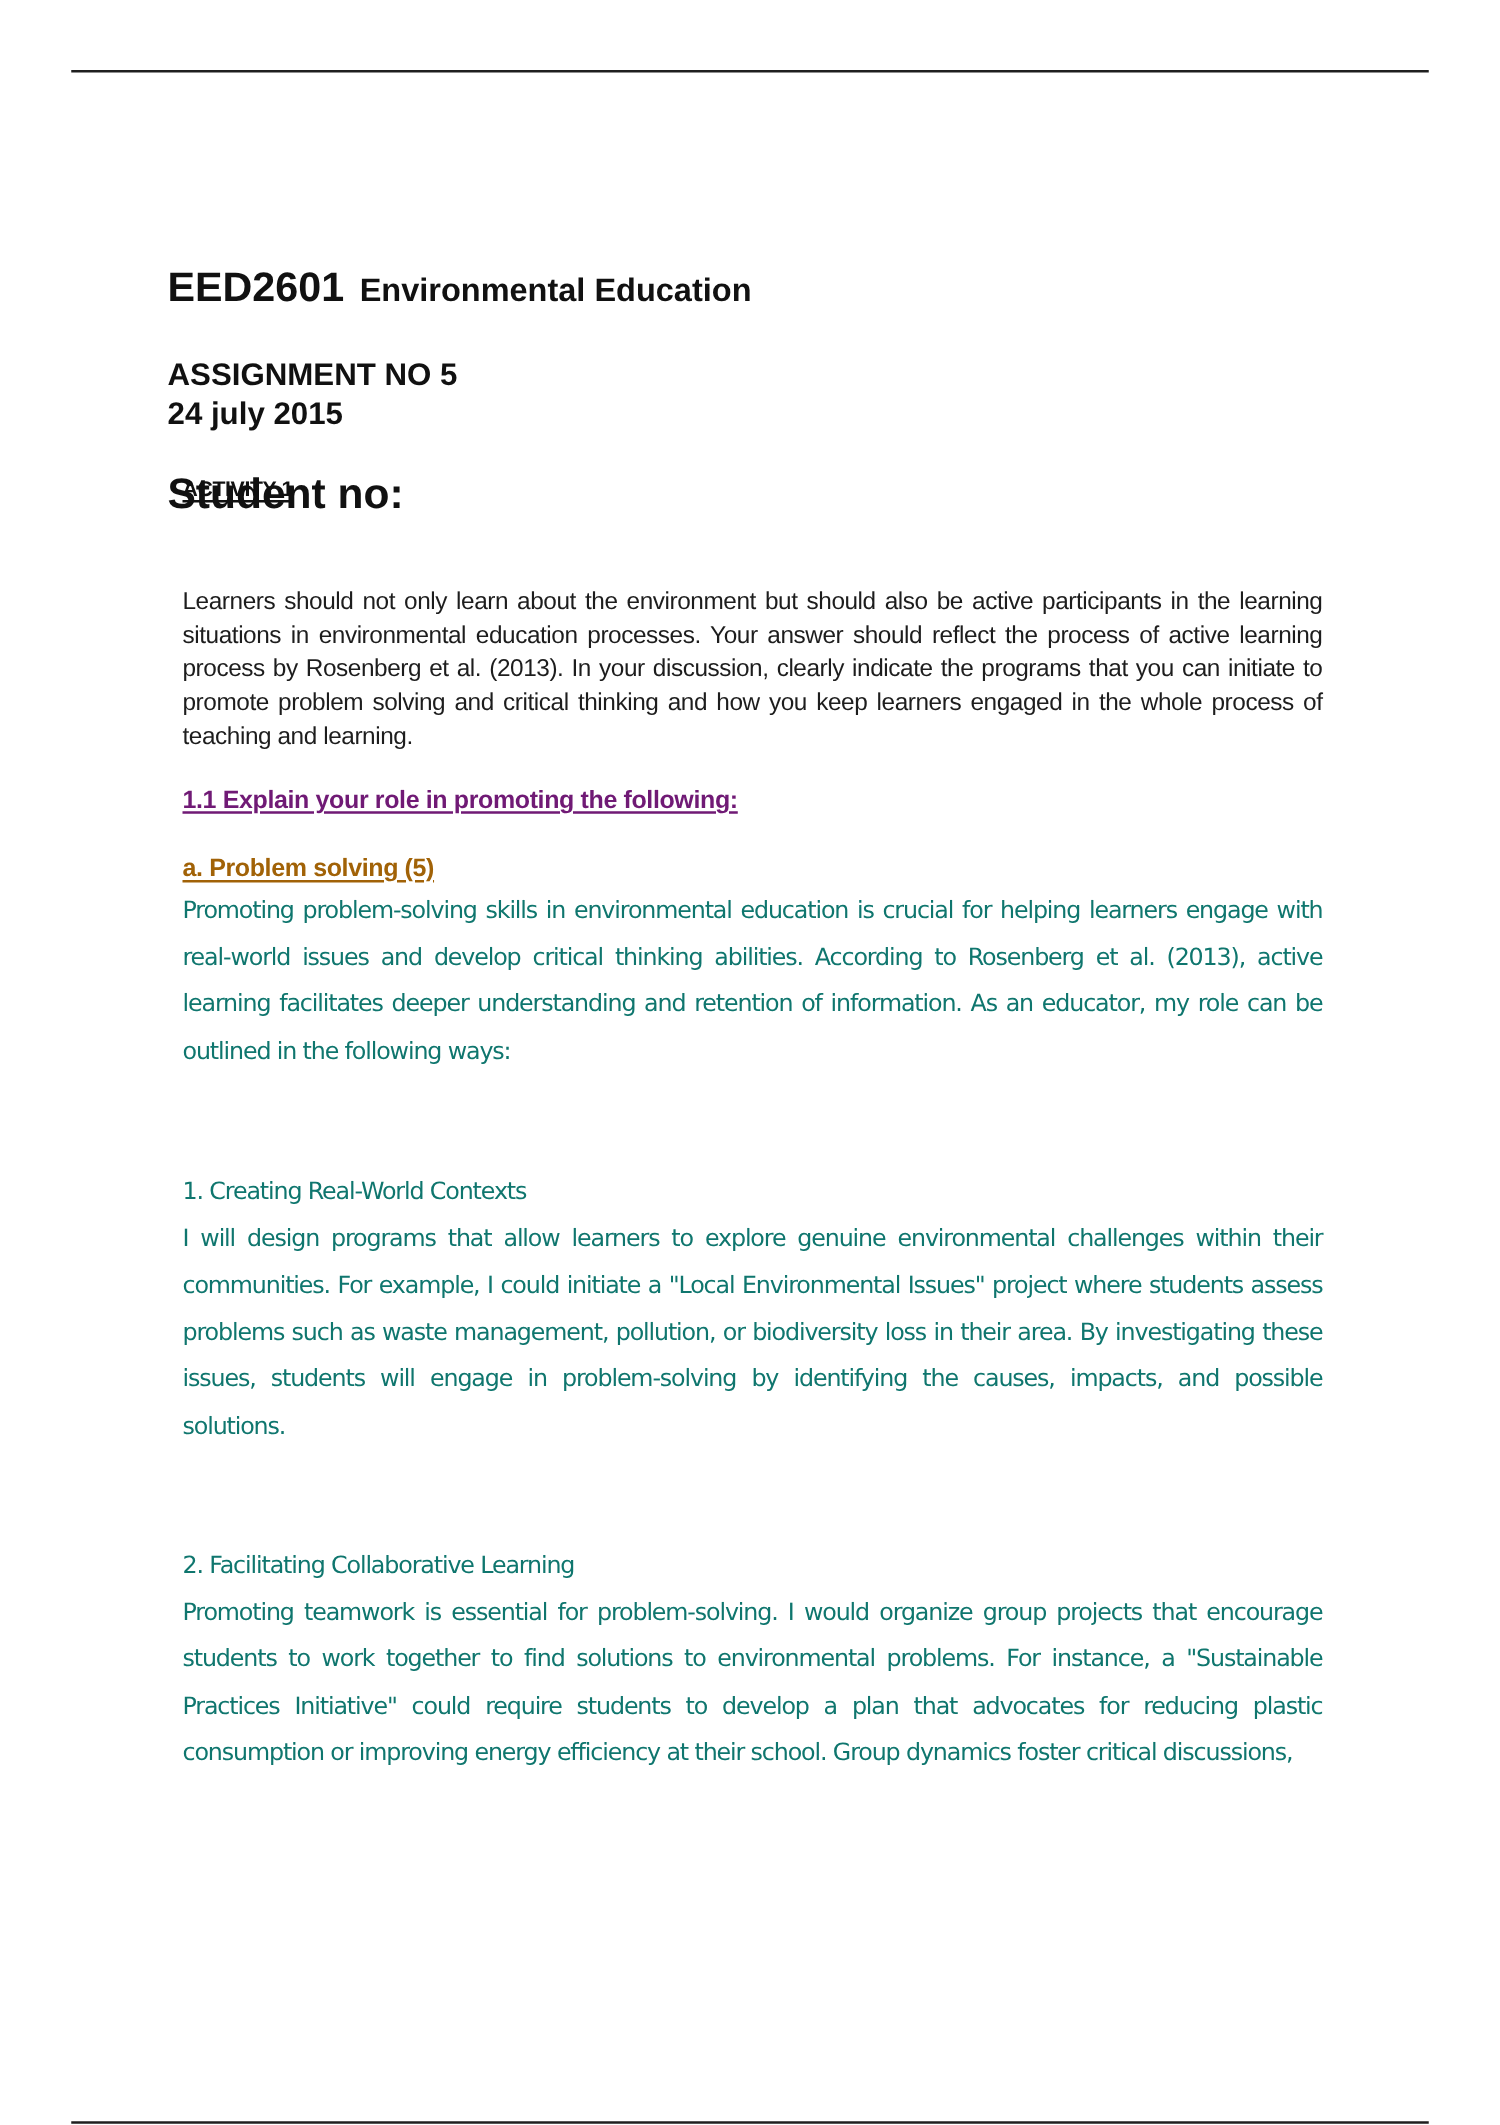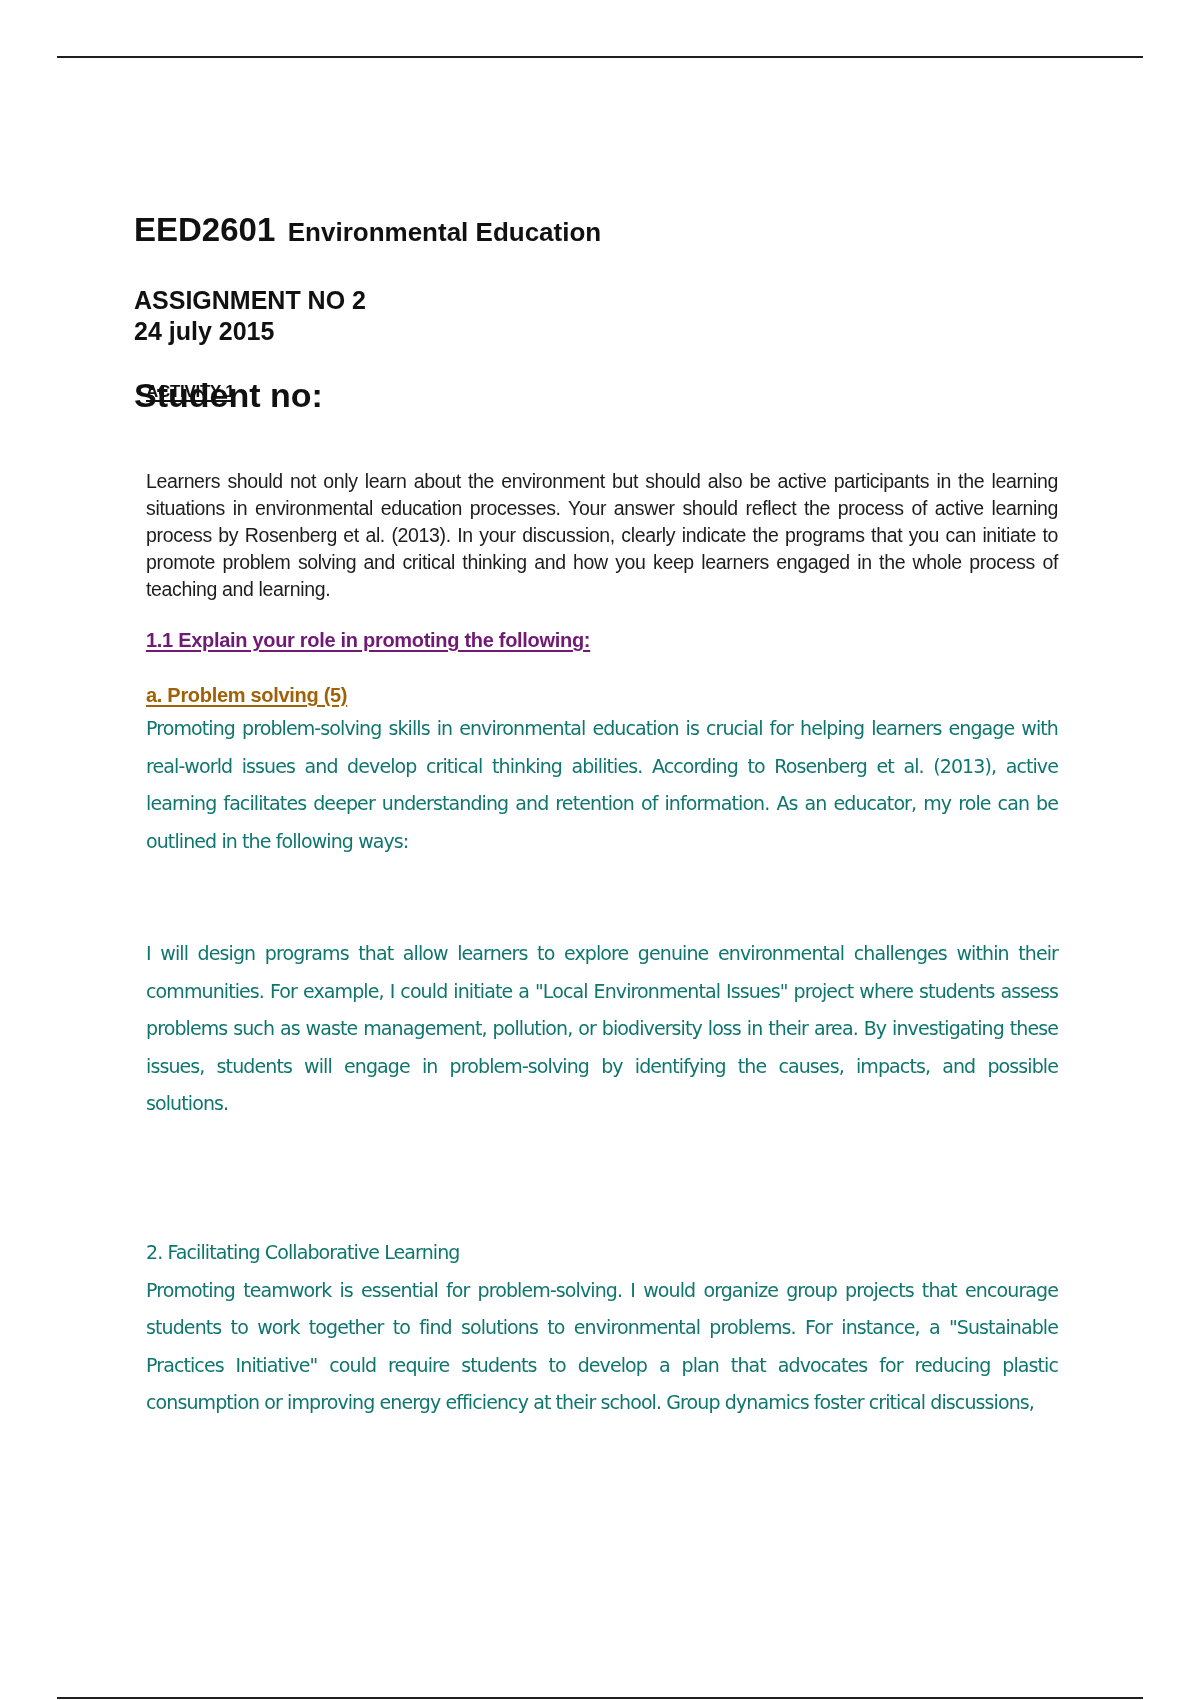--- a/index.html
+++ b/index.html
@@ -118,39 +118,40 @@
 <body>
 
 <div class="rule rule-top"></div>
 
 <div class="header-block">
   <div class="course-line">
     <span class="course-code">EED2601</span>
     <span class="course-name">Environmental Education</span>
   </div>
   <div class="assignment">
-    <div>ASSIGNMENT NO 2</div>
+    <div>ASSIGNMENT NO 5</div>
     <div>24 july 2015</div>
   </div>
   <div class="student-no">Student no:</div>
 </div>
 
 <div class="activity">ACTIVITY 1</div>
 
 <div class="question">Learners should not only learn about the environment but should also be active participants in the learning situations in environmental education processes. Your answer should reflect the process of active learning process by Rosenberg et al. (2013). In your discussion, clearly indicate the programs that you can initiate to promote problem solving and critical thinking and how you keep learners engaged in the whole process of teaching and learning.</div>
 
 <div class="q-heading">1.1 Explain your role in promoting the following:</div>
 
 <div class="sub-heading">a. Problem solving (5)</div>
 
 <div class="answer intro">
   <p>Promoting problem-solving skills in environmental education is crucial for helping learners engage with real-world issues and develop critical thinking abilities. According to Rosenberg et al. (2013), active learning facilitates deeper understanding and retention of information. As an educator, my role can be outlined in the following ways:</p>
 </div>
 
 <div class="answer point1">
+  <p class="point-title">1. Creating Real-World Contexts</p>
   <p>I will design programs that allow learners to explore genuine environmental challenges within their communities. For example, I could initiate a "Local Environmental Issues" project where students assess problems such as waste management, pollution, or biodiversity loss in their area. By investigating these issues, students will engage in problem-solving by identifying the causes, impacts, and possible solutions.</p>
 </div>
 
 <div class="answer point2">
   <p class="point-title">2. Facilitating Collaborative Learning</p>
   <p>Promoting teamwork is essential for problem-solving. I would organize group projects that encourage students to work together to find solutions to environmental problems. For instance, a "Sustainable Practices Initiative" could require students to develop a plan that advocates for reducing plastic consumption or improving energy efficiency at their school. Group dynamics foster critical discussions,</p>
 </div>
 
 <div class="rule rule-bottom"></div>
 

